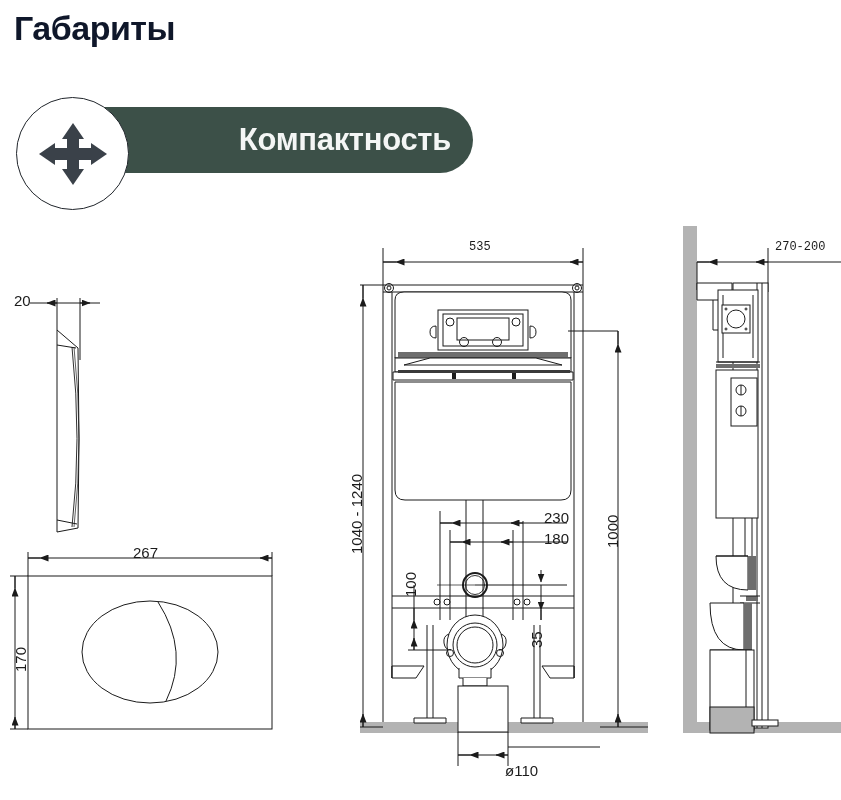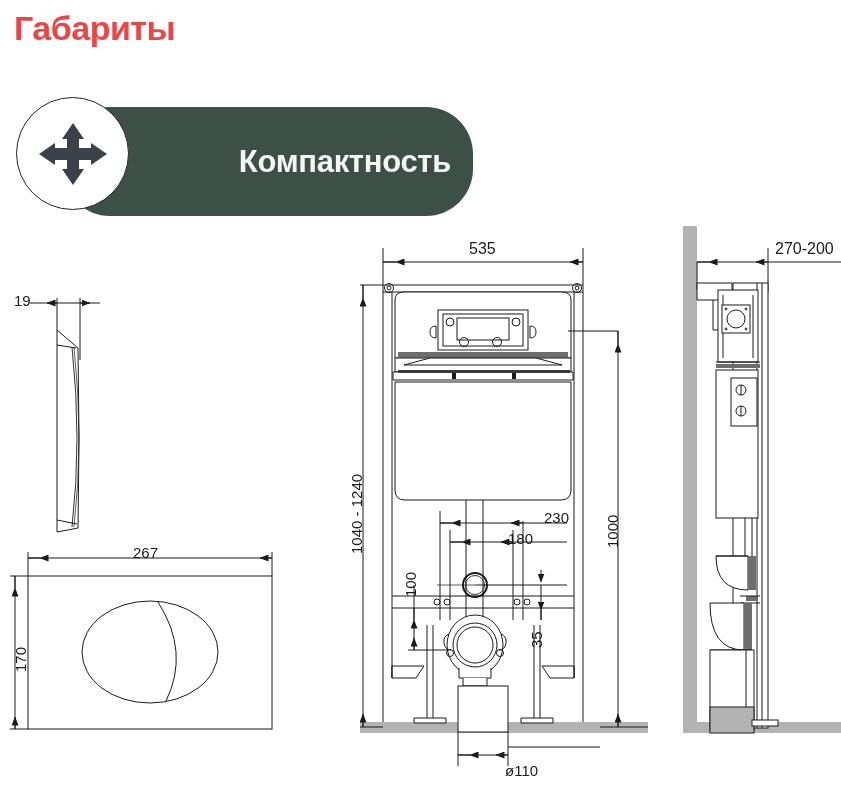--- a/index.html
+++ b/index.html
@@ -11,36 +11,36 @@
     width: 841px; height: 800px;
     position: relative;
     font-family: "Liberation Sans", sans-serif;
     overflow: hidden;
   }
   #page-title {
     position: absolute;
     left: 14px; top: 6px;
     font-size: 34px;
     font-weight: bold;
-    color: #ef4444;
+    color: #0f172a;
     letter-spacing: -0.5px;
     line-height: 44px;
   }
   
   #feature-badge {
     position: absolute;
     left: 8px; top: 97px;
     height: 113px;
     display: flex;
     align-items: center;
   }
   #badge-pill {
     position: absolute;
     left: 55px; top: 10px;
-    width: 410px; height: 109px;
+    width: 410px; height: 66px;
     background: #3c5048;
     border-radius: 47px;
     display: flex;
     align-items: center;
     justify-content: flex-end;
     padding-right: 22px;
   }
   #badge-label {
     color: #f4f6f5;
     font-size: 31px;
@@ -66,21 +66,21 @@
     width: 841px; height: 800px;
   }
   .dimtxt {
     position: absolute;
     font-family: "Liberation Sans", sans-serif;
     font-size: 15px;
     color: #1b1b1b;
     font-weight: normal;
     white-space: nowrap;
   }
-  .dimtxt.big { font-size: 16px; }
+  .dimtxt.big { font-size: 12px; font-family: Liberation Mono, monospace; }
   .rot { transform: rotate(-90deg); transform-origin: left top; }
 </style>
 </head>
 <body>
 
 <div id="page-title">Габариты</div>
 
 <div id="feature-badge">
   <div id="badge-pill">
     <span id="badge-label">Компактность</span>
@@ -350,27 +350,27 @@
     <rect x="710" y="650" width="44" height="80" fill="#ffffff"></rect>
     <line x1="746" y1="650" x2="746" y2="723"></line>
 
     <rect x="710" y="707" width="44" height="26" fill="#b3b3b3"></rect>
 
     <rect x="752" y="720" width="26" height="6" fill="#ffffff"></rect>
   </g>
   </g>
 </svg>
 
-<div class="dimtxt" style="left:14px; top:292px;">19</div>
+<div class="dimtxt" style="left:14px; top:292px;">20</div>
 
 <div class="dimtxt" style="left:133px; top:544px;">267</div>
 <div class="dimtxt rot" style="left:12px; top:672px;">170</div>
 
 <div class="dimtxt big" style="left:469px; top:240px;">535</div>
 <div class="dimtxt rot" style="left:348px; top:554px;">1040 - 1240</div>
 <div class="dimtxt rot" style="left:604px; top:548px;">1000</div>
 <div class="dimtxt" style="left:544px; top:509px;">230</div>
-<div class="dimtxt" style="left:508px; top:530px;">180</div>
+<div class="dimtxt" style="left:544px; top:530px;">180</div>
 <div class="dimtxt rot" style="left:402px; top:597px;">100</div>
 <div class="dimtxt rot" style="left:528px; top:648px;">35</div>
 <div class="dimtxt" style="left:505px; top:762px;">ø110</div>
 
 <div class="dimtxt big" style="left:775px; top:240px;">270-200</div>
 
 </body></html>

